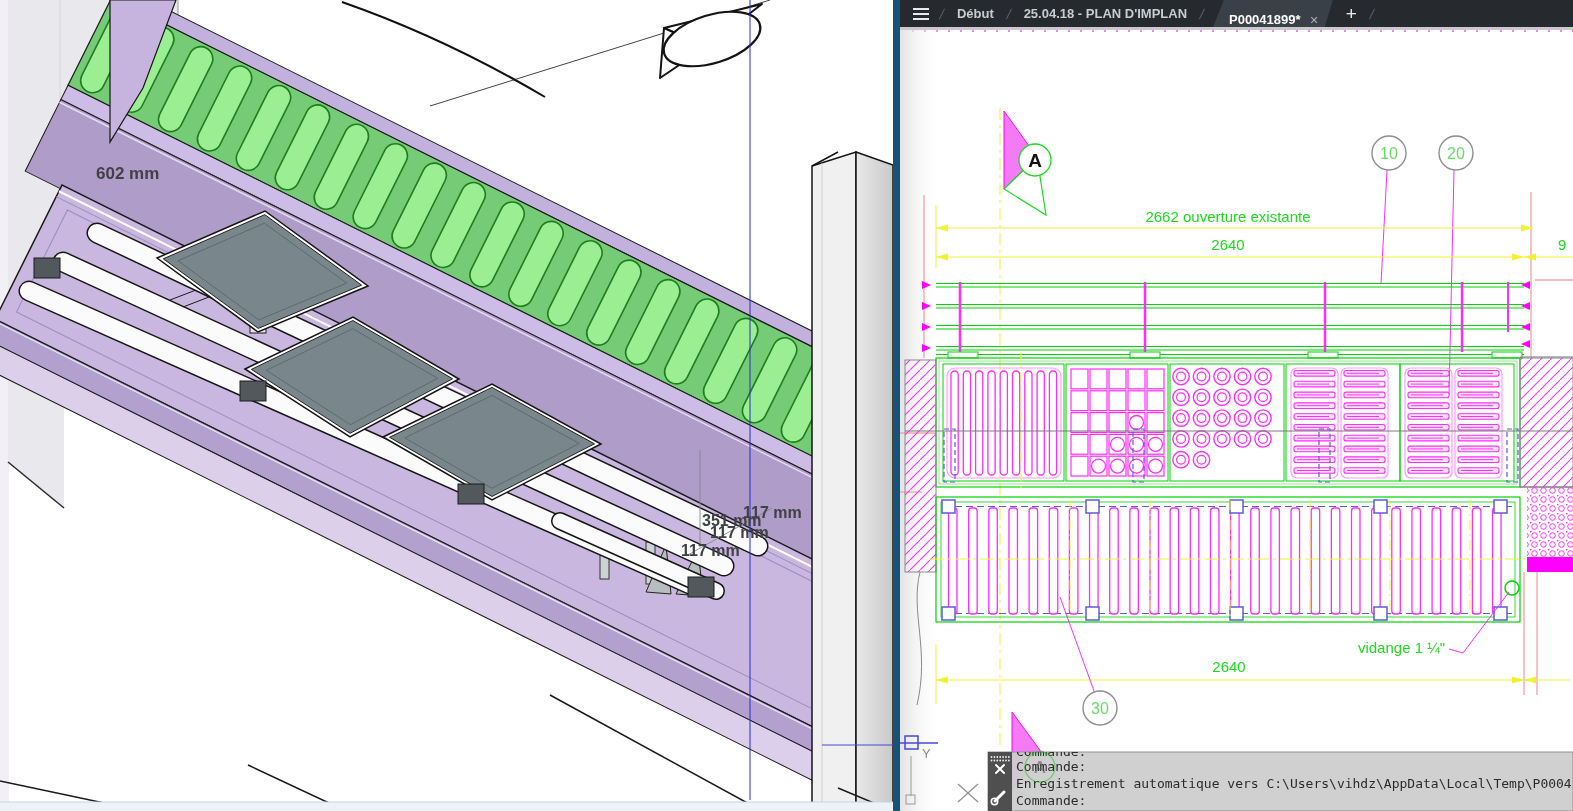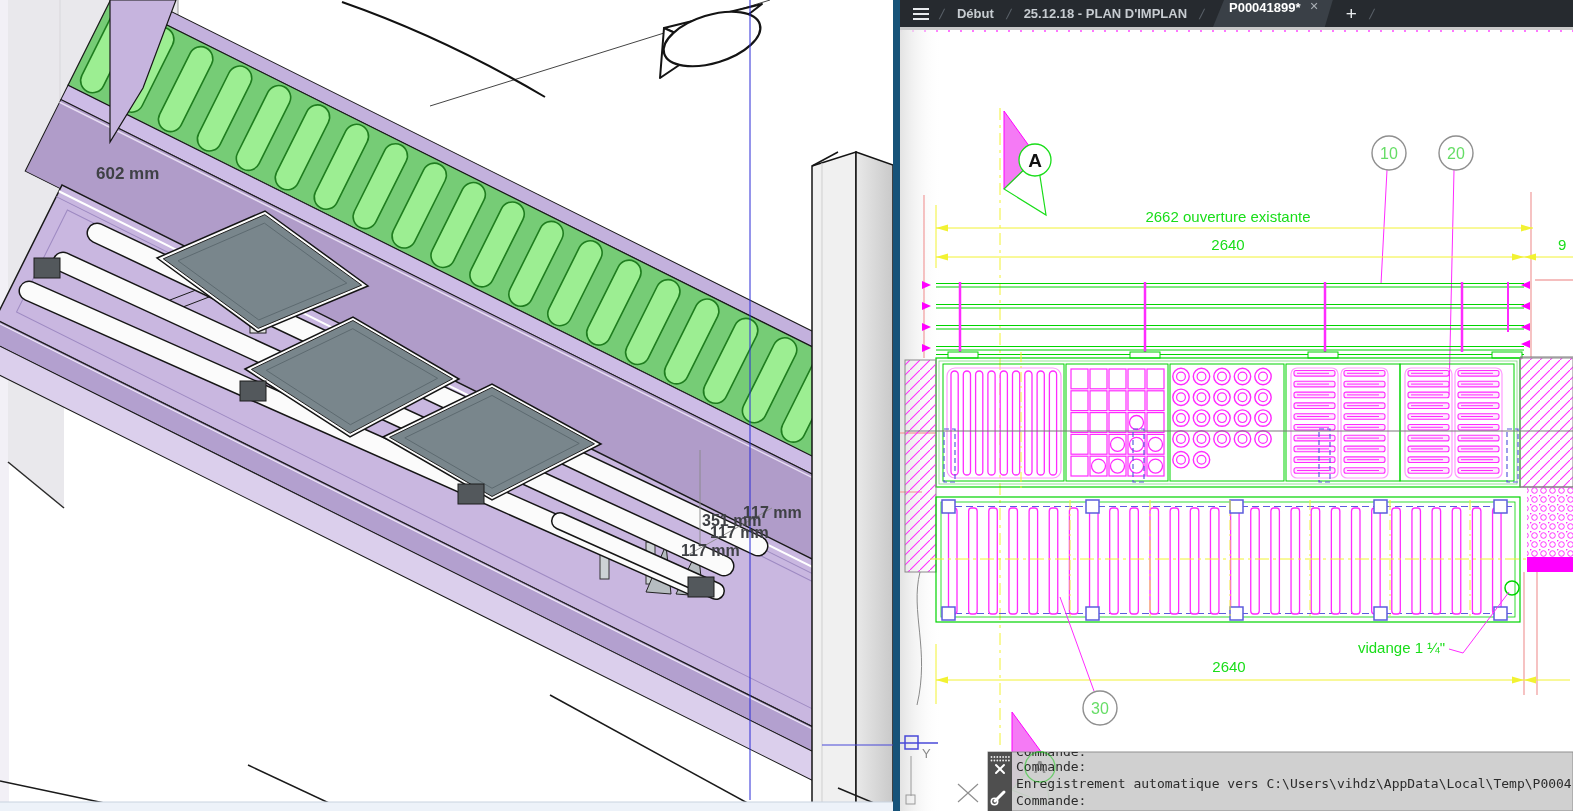--- a/index.html
+++ b/index.html
@@ -7,21 +7,21 @@
   #left-pane{width:893px;height:795px;position:relative;background:#fff;flex:none;}
   #divider{width:7px;height:811px;flex:none;background:linear-gradient(90deg,#0e3click753,#175379);background-color:#175379;}
   #right-pane{width:673px;height:811px;flex:none;display:flex;flex-direction:column;background:#fff;}
   svg{display:block;}
   
   #tabbar{height:27px;background:#262a2f;display:flex;align-items:center;gap:9px;padding-left:13px;box-sizing:border-box;font-size:13px;color:#c7ccd1;}
   .hamb{display:flex;flex-direction:column;gap:3px;cursor:pointer;margin-right:2px;}
   .hamb span{display:block;width:16px;height:2px;background:#e8ebee;}
   .slash{color:#5a6168;font-size:14px;transform:skewX(-14deg);}
   .ftab{padding:5px 4px;white-space:nowrap;cursor:pointer;font-weight:bold;}
-  .activetab{background:#3a4047;height:27px;display:flex;align-items:flex-start;padding:0 14px 0 16px;clip-path:polygon(11px 0,100% 0,calc(100% - 8px) 100%,0 100%);white-space:nowrap;}
+  .activetab{background:#3a4047;height:27px;display:flex;align-items:flex-end;padding:0 14px 0 16px;clip-path:polygon(11px 0,100% 0,calc(100% - 8px) 100%,0 100%);white-space:nowrap;}
   .activetab .lbl{color:#fff;font-weight:bold;}
   .closex{color:#a9afb5;margin-left:9px;font-size:11px;cursor:pointer;}
   .plus{color:#e8ebee;font-size:19px;line-height:19px;padding:0 4px;cursor:pointer;}
   #canvas-wrap{position:relative;width:673px;height:784px;}
   text{font-family:"Liberation Sans",sans-serif;}
   .mono{font-family:"DejaVu Sans Mono",monospace;}
 </style>
 </head>
 <body>
 
@@ -181,21 +181,21 @@
 
     <div id="tabbar">
       <div class="hamb">
           <span></span>
           <span></span>
           <span></span>
         </div>
       <span class="slash">/</span>
       <div class="ftab">Début</div>
       <span class="slash">/</span>
-      <div class="ftab">25.12.18 - PLAN D'IMPLAN</div>
+      <div class="ftab">25.04.18 - PLAN D'IMPLAN</div>
       <span class="slash">/</span>
       <div class="activetab">
         <span class="lbl">P00041899*</span>
         <span class="closex">✕</span>
       </div>
       <div class="plus">+</div>
       <span class="slash">/</span>
     </div>
 
     <div id="canvas-wrap">

